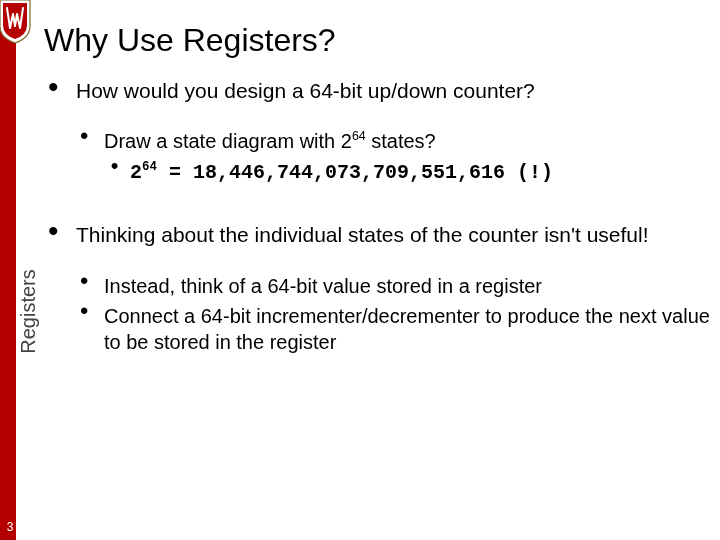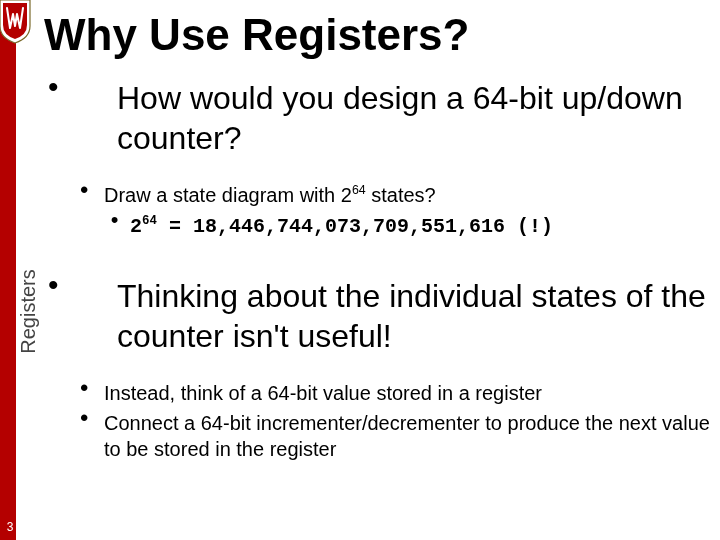--- a/index.html
+++ b/index.html
@@ -19,42 +19,42 @@
     z-index: 2;
   }
   .crest {
     position: absolute;
     left: -2px; top: -2px;
     width: 34px; height: 46px;
     z-index: 3;
   }
   .title {
     position: absolute;
-    left: 44px; top: 10px;
-    font-size: 44px;
-    font-weight: 700;
+    left: 44px; top: 22px;
+    font-size: 32px;
+    font-weight: 400;
     letter-spacing: 0;
   }
   .content {
     position: absolute;
     left: 42px;
     top: 78px;
     width: 670px;
   }
   ul { list-style: none; }
   .lvl1 > li { position: relative; padding-left: 34px; margin-bottom: 10px; }
   .lvl1 > li::before {
     content: "•";
     position: absolute;
     left: 6px;
     top: -6px;
     font-size: 30px;
     line-height: 1;
   }
-  .lvl1-text { font-size: 32px; line-height: 1.25; margin-left: 41px; }
+  .lvl1-text { font-size: 21px; line-height: 1.25; }
   .lvl2 { margin-top: 24px; }
   .lvl2 > li { position: relative; padding-left: 28px; margin-bottom: 4px; }
   .lvl2 > li::before {
     content: "•";
     position: absolute;
     left: 4px;
     top: -4px;
     font-size: 24px;
     line-height: 1;
   }

